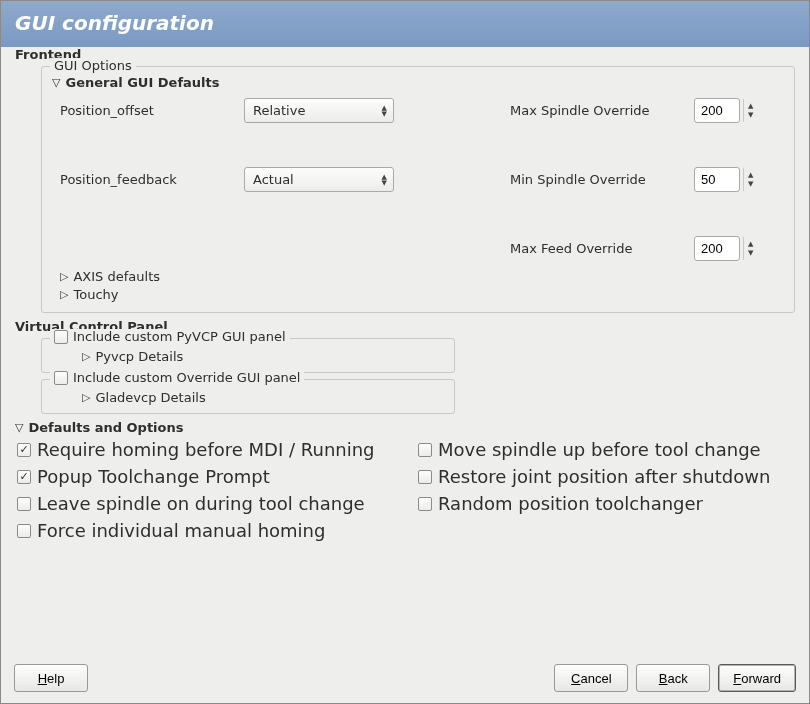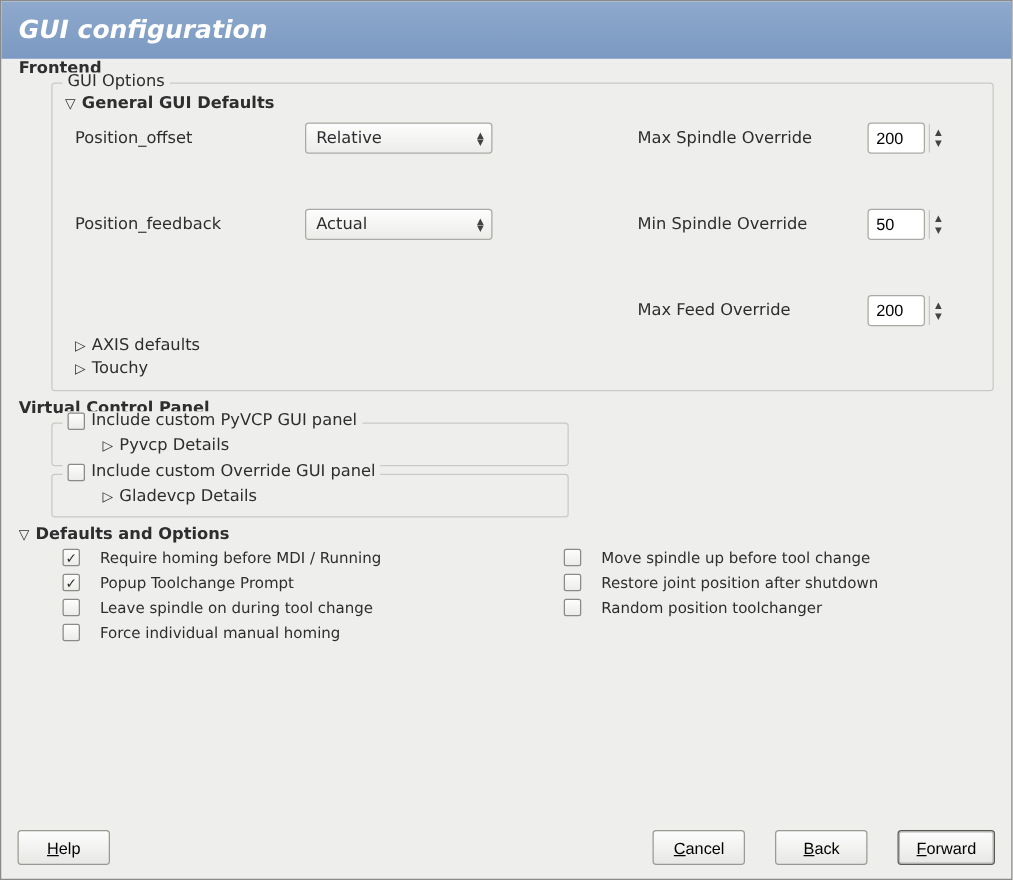--- a/index.html
+++ b/index.html
@@ -152,42 +152,41 @@
 .options-grid {
   display: grid;
   grid-template-columns: 1fr 1fr;
   column-gap: 24px;
   row-gap: 6px;
   margin-left: 2px;
 }
 .opt {
   display: flex;
   align-items: center;
-  gap: 16px;
-  font-size: 12px;
-  margin-left: 33px;
+  gap: 6px;
+  font-size: 18px;
 }
 .button-bar {
   position: absolute;
   left: 0; right: 0; bottom: 0;
   padding: 10px 14px 12px;
   display: flex;
   align-items: center;
 }
 .button-bar .spacer { flex: 1; }
 .btn {
   min-width: 74px;
   height: 28px;
   padding: 0 14px;
   border: 1px solid #9a9a95;
   border-radius: 3px;
   background: linear-gradient(#fdfdfd, #e7e7e5);
   font-size: 13px;
   cursor: pointer;
-  margin-left: 24px;
+  margin-left: 8px;
 }
 .btn.first { margin-left: 0; }
 .btn .ul { text-decoration: underline; }
 .btn.default { border: 1px solid #5a5a55; box-shadow: 0 0 0 1px #b5b5b0 inset; }
 .pct { font-size: 13px; }
 </style>
 </head>
 <body>
 
 <div class="titlebar">

